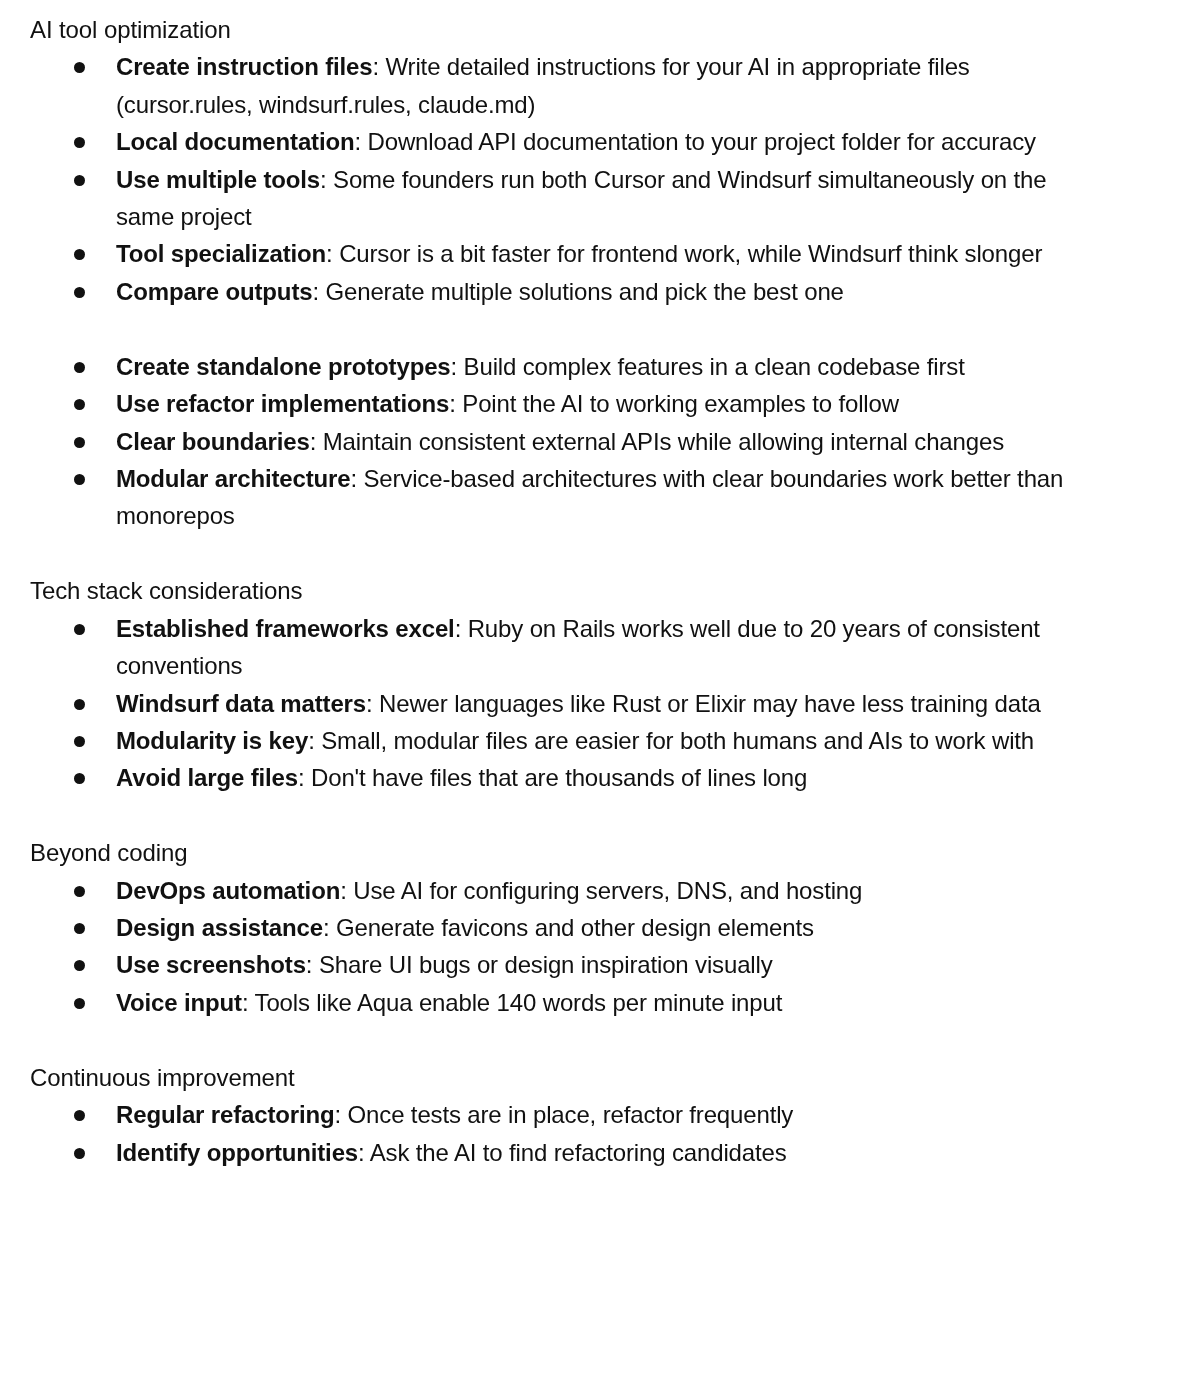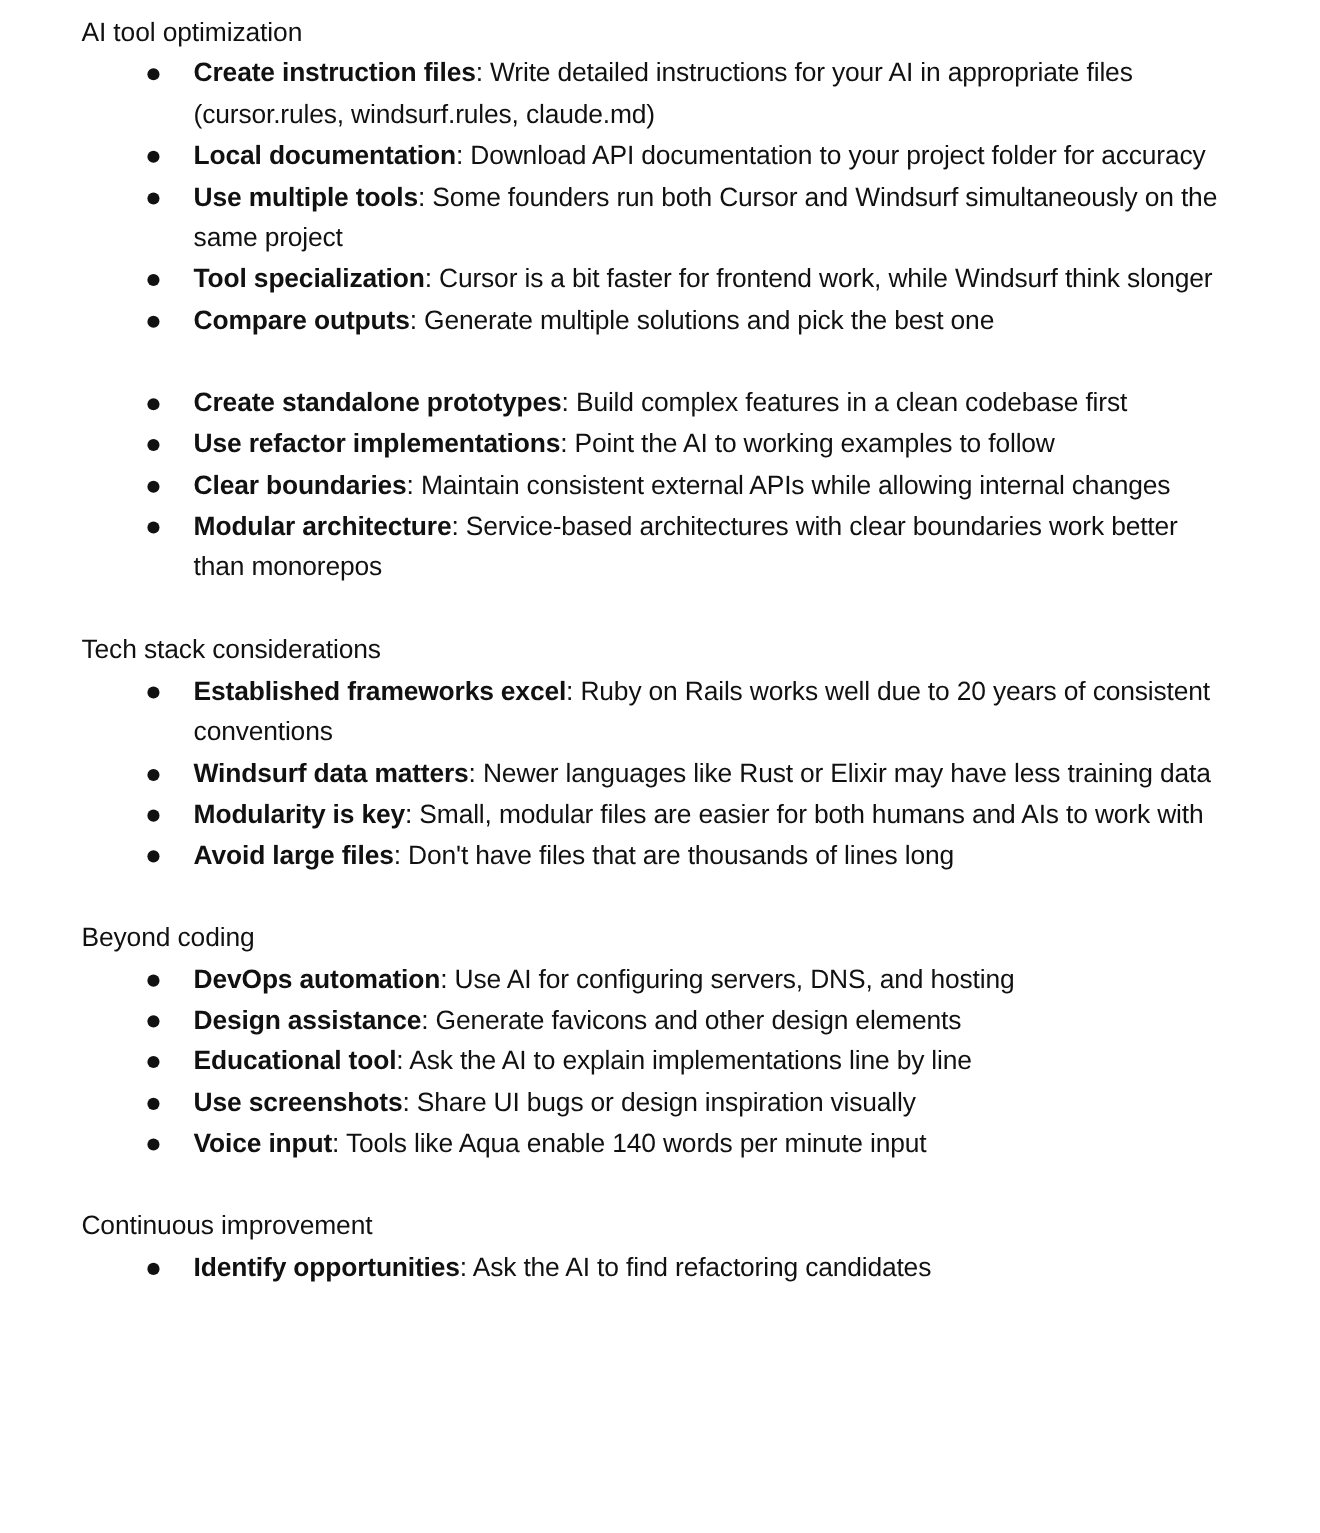--- a/index.html
+++ b/index.html
@@ -14,35 +14,33 @@
       color: #111111;
       font-size: 24px;
       line-height: 37.4px;
       position: relative;
     }
     .doc {
       position: absolute;
       left: 0;
       top: 11px;
       width: 1116px;
-      margin-left: 44px;
     }
     .section {
       margin-bottom: 37.5px;
     }
     .section-heading {
       padding-left: 30px;
       font-weight: normal;
       font-size: 24px;
       line-height: 37.4px;
       letter-spacing: -0.1px;
     }
     .item-list {
       list-style: none;
-      padding-left: 16px;
     }
     .item {
       position: relative;
       padding-left: 116px;
       padding-right: 40px;
       letter-spacing: -0.15px;
     }
     .bullet {
       position: absolute;
       left: 74px;
@@ -89,26 +87,26 @@
       <li class="item"><span class="bullet"></span><span class="item-term">Modularity is key</span><span>: </span><span>Small, modular files are easier for both humans and AIs to work with</span></li>
       <li class="item"><span class="bullet"></span><span class="item-term">Avoid large files</span><span>: </span><span>Don't have files that are thousands of lines long</span></li>
     </ul>
   </section>
 
   <section class="section">
     <div class="section-heading">Beyond coding</div>
     <ul class="item-list">
       <li class="item"><span class="bullet"></span><span class="item-term">DevOps automation</span><span>: </span><span>Use AI for configuring servers, DNS, and hosting</span></li>
       <li class="item"><span class="bullet"></span><span class="item-term">Design assistance</span><span>: </span><span>Generate favicons and other design elements</span></li>
-      <li class="item"><span class="bullet"></span><span class="item-term">Educational tool</span><span>: </span><span>Ask the AI to explain implementations line by line</span></li>
       <li class="item"><span class="bullet"></span><span class="item-term">Use screenshots</span><span>: </span><span>Share UI bugs or design inspiration visually</span></li>
       <li class="item"><span class="bullet"></span><span class="item-term">Voice input</span><span>: </span><span>Tools like Aqua enable 140 words per minute input</span></li>
     </ul>
   </section>
 
   <section class="section">
     <div class="section-heading">Continuous improvement</div>
     <ul class="item-list">
+      <li class="item"><span class="bullet"></span><span class="item-term">Regular refactoring</span><span>: </span><span>Once tests are in place, refactor frequently</span></li>
       <li class="item"><span class="bullet"></span><span class="item-term">Identify opportunities</span><span>: </span><span>Ask the AI to find refactoring candidates</span></li>
     </ul>
   </section>
 
 </div>
 
 </body></html>

